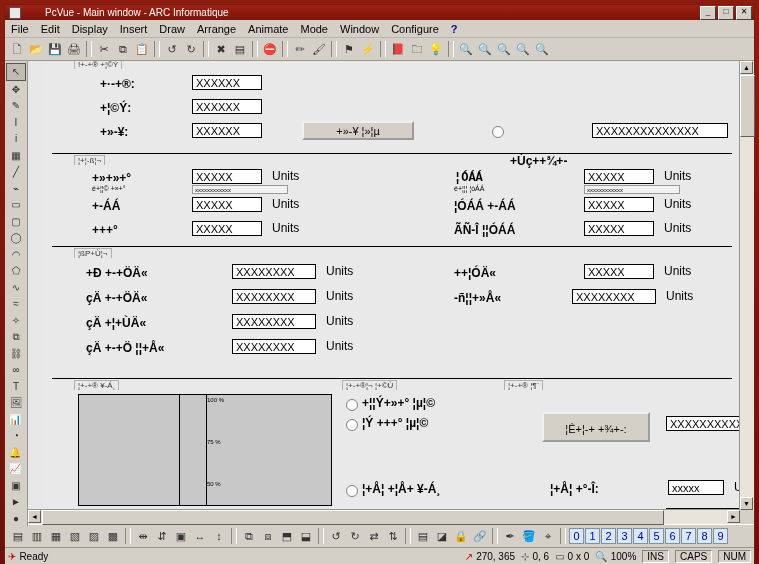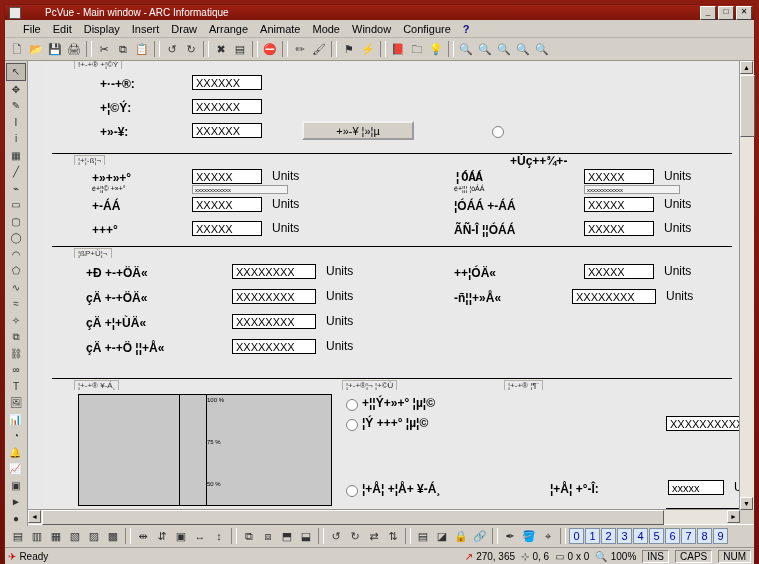--- a/index.html
+++ b/index.html
@@ -31,21 +31,21 @@
   .titlebar .tb-text{white-space:nowrap;overflow:hidden;}
   .tb-buttons{position:absolute;right:2px;top:1px;display:flex;gap:2px;}
   .tb-btn{
     width:14px;height:12px;background:#d4d0c8;border:1px solid #fff;
     border-right-color:#404040;border-bottom-color:#404040;
     font-size:8px;line-height:10px;text-align:center;color:#000;
   }
   
   .menubar{
     height:17px;background:#d4d0c8;display:flex;align-items:center;
-    padding-left:12px;border-bottom:1px solid #b8b4ac;gap:0;
+    padding-left:0;border-bottom:1px solid #b8b4ac;gap:0;
   }
   .menubar .mi{padding:1px 6px;font-size:11px;color:#000;}
   .menubar .mi.help{font-weight:bold;color:#0a0a8a;}
   
   .toolbar{
     height:22px;background:#d4d0c8;display:flex;align-items:center;
     padding-left:3px;border-bottom:1px solid #9a968e;gap:1px;
   }
   .tb-item{
     width:18px;height:18px;display:inline-flex;align-items:center;justify-content:center;
@@ -238,20 +238,21 @@
             <div style="position:absolute;left:28px;top:36px;" class="lbl">+¦©Ý:</div>
             <div style="position:absolute;left:120px;top:34px;width:70px;" class="fld">XXXXXX</div>
 
             <div style="position:absolute;left:28px;top:60px;" class="lbl">+»-¥:</div>
             <div style="position:absolute;left:120px;top:58px;width:70px;" class="fld">XXXXXX</div>
 
             <div style="position:absolute;left:230px;top:56px;width:112px;height:19px;" class="btn3d">+»-¥ ¦»¦µ</div>
 
             <span class="radio" style="position:absolute;left:420px;top:61px;"></span>
             <div style="position:absolute;left:438px;top:70px;margin-top:19px;" class="lbl">+Ùç++¾+-</div>
+            <div style="position:absolute;left:520px;top:58px;width:136px;" class="fld">XXXXXXXXXXXXXX</div>
           </div>
 
           <div class="hsep" style="position:absolute;left:10px;top:92px;width:680px;"></div>
 
           <div class="grp" style="position:absolute;left:30px;top:100px;width:660px;height:82px;">
             <div class="grp-label">¦+¦-ß¦¬</div>
 
             <div style="position:absolute;left:20px;top:10px;" class="lbl">+»+»+°</div>
             <div style="position:absolute;left:20px;top:24px;" class="lbl-sm">é+¦¦© +»+°</div>
             <div style="position:absolute;left:120px;top:8px;width:70px;" class="fld">XXXXX</div>
@@ -328,20 +329,21 @@
             <span class="radio" style="position:absolute;left:6px;top:13px;"></span>
             <div style="position:absolute;left:22px;top:10px;" class="lbl">+¦¦Ý+»+° ¦µ¦©</div>
             <span class="radio" style="position:absolute;left:6px;top:33px;"></span>
             <div style="position:absolute;left:22px;top:30px;" class="lbl">¦Ý +++° ¦µ¦©</div>
             <span class="radio" style="position:absolute;left:6px;top:99px;"></span>
             <div style="position:absolute;left:22px;top:96px;" class="lbl">¦+Å¦ +¦Å+ ¥-Á¸</div>
           </div>
 
           <div class="grp" style="position:absolute;left:460px;top:325px;width:236px;height:120px;">
             <div class="grp-label">¦+-+® ¦¶¨</div>
+            <div class="btn3d" style="position:absolute;left:40px;top:26px;width:108px;height:30px;line-height:26px;">¦Ê+¦-+ +¾+-:</div>
             <div class="fld" style="position:absolute;left:164px;top:30px;width:126px;">XXXXXXXXXXXXXXX</div>
             <div style="position:absolute;left:48px;top:96px;" class="lbl">¦+Å¦ +°-Î:</div>
             <div class="fld" style="position:absolute;left:166px;top:94px;width:56px;">xxxxx</div>
             <span style="position:absolute;left:226px;top:94px;" class="units">Units</span>
             <div style="position:absolute;left:164px;top:122px;width:126px;height:10px;border:1px solid #000;background:#fff;"></div>
           </div>
 
         </div>
       </div>
 

